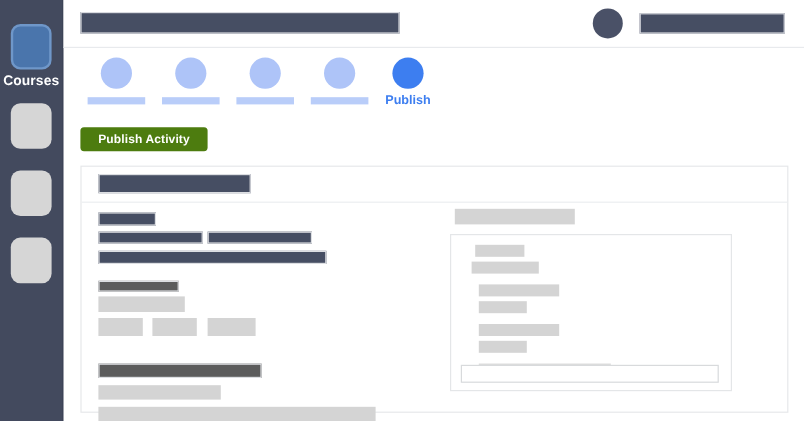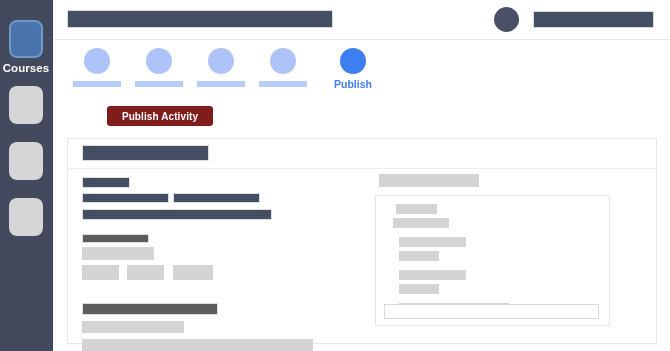--- a/index.html
+++ b/index.html
@@ -129,31 +129,30 @@
     color: #3d7ef0;
     font-weight: bold;
     text-align: center;
   }
 
   
   .publish-btn {
     position: absolute;
     left: 14px; top: 106px;
     width: 106px; height: 20px;
-    background: #7f1d1d;
+    background: #4d7c0f;
     border: none;
     border-radius: 3px;
     color: #ffffff;
     font-size: 10px;
     font-weight: bold;
     font-family: "Liberation Sans", sans-serif;
     cursor: pointer;
     padding: 0;
     letter-spacing: 0.1px;
-    margin-left: 40px;
   }
 
   
   .card {
     position: absolute;
     left: 14px; top: 138px;
     width: 590px; height: 206px;
     background: #ffffff;
     border: 1px solid #e6e8ea;
     box-sizing: border-box;
@@ -245,21 +244,21 @@
         <div class="step-bar"></div>
       </div>
       <div class="step" style="left:124px;">
         <div class="step-dot"></div>
         <div class="step-bar"></div>
       </div>
       <div class="step" style="left:186px;">
         <div class="step-dot"></div>
         <div class="step-bar"></div>
       </div>
-      <div class="step active" style="left:256px;">
+      <div class="step active" style="left:243px;">
         <div class="step-dot"></div>
         <div class="step-text">Publish</div>
       </div>
     </div>
 
     <button class="publish-btn">Publish Activity</button>
 
     <div class="card">
 
       <div class="card-head">

